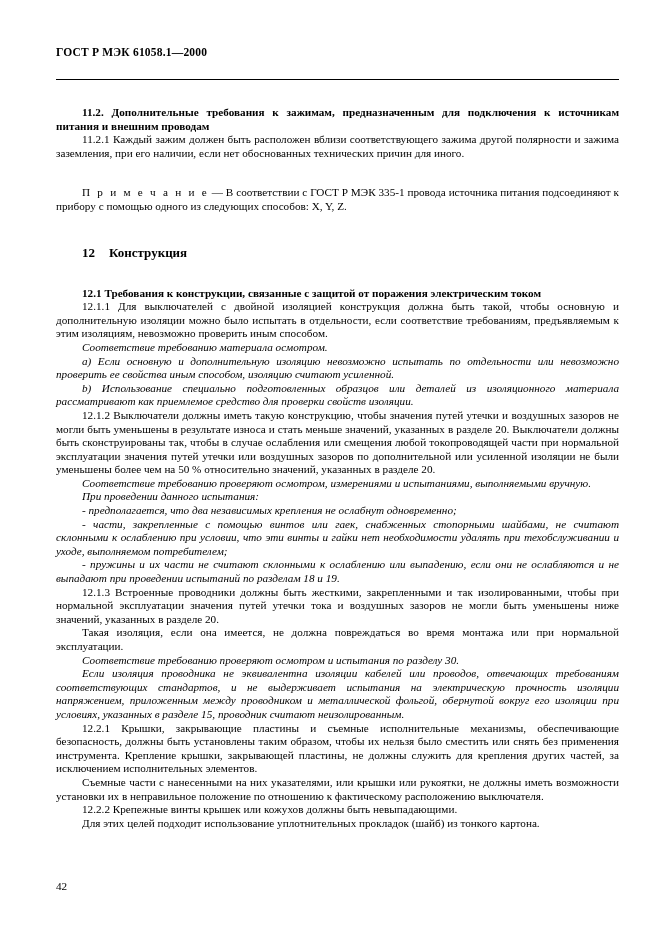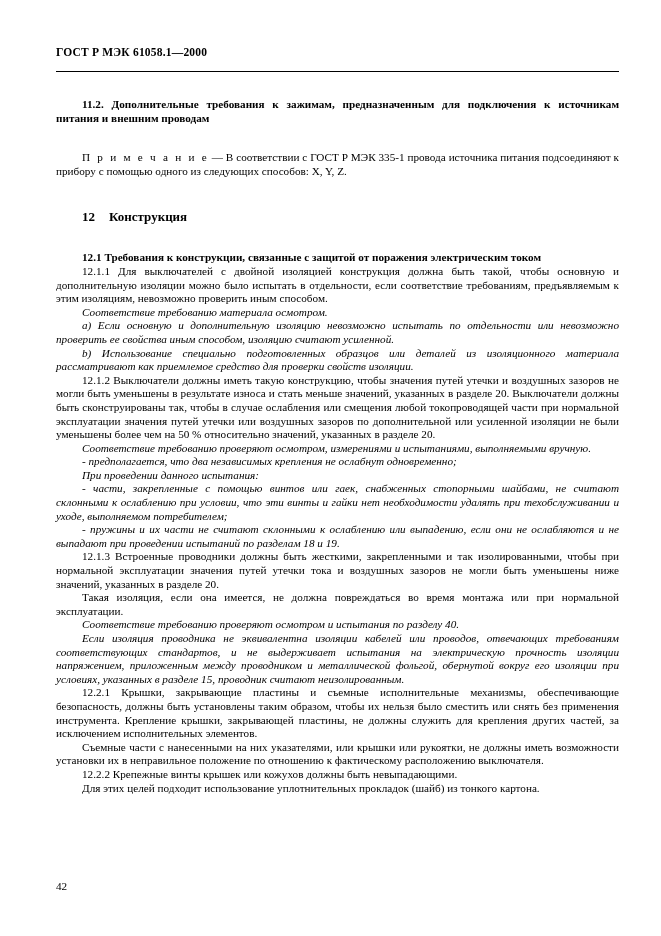--- a/index.html
+++ b/index.html
@@ -22,21 +22,21 @@
     height: 936px;
     box-sizing: border-box;
     padding: 46px 42px 20px 56px;
   }
   .header {
     font-family: "Liberation Serif", serif;
     font-weight: bold;
     font-size: 11.5px;
     letter-spacing: 0.2px;
     border-bottom: 1.1px solid #000;
-    padding-bottom: 13px;
+    padding-bottom: 21px;
     margin-bottom: 26px;
   }
   p {
     margin: 0;
     font-size: 11.2px;
     line-height: 13.6px;
     text-align: justify;
     text-indent: 26px;
   }
   .ital { font-style: italic; }
@@ -71,36 +71,37 @@
     font-size: 11.2px;
   }
 </style>
 </head>
 <body>
 
 <div class="page">
   <div class="header">ГОСТ Р МЭК 61058.1—2000</div>
   <div id="content">
       <p class="subhead gap-m">11.2. Дополнительные требования к зажимам, предназначенным для подключения к источникам питания и внешним проводам</p>
+      <p>11.2.1 Каждый зажим должен быть расположен вблизи соответствующего зажима другой полярности и зажима заземления, при его наличии, если нет обоснованных технических причин для иного.</p>
       <p class="note gap-m"><span class="lbl">П р и м е ч а н и е</span><span> — В соответствии с ГОСТ Р МЭК 335-1 провода источника питания подсоединяют к прибору с помощью одного из следующих способов: X, Y, Z.</span></p>
       <div class="section-title"><span class="num">12</span><span>Конструкция</span></div>
       <p class="subhead gap-m">12.1 Требования к конструкции, связанные с защитой от поражения электрическим током</p>
       <p>12.1.1 Для выключателей с двойной изоляцией конструкция должна быть такой, чтобы основную и дополнительную изоляции можно было испытать в отдельности, если соответствие требованиям, предъявляемым к этим изоляциям, невозможно проверить иным способом.</p>
       <p class="ital">Соответствие требованию материала осмотром.</p>
       <p class="ital">a) Если основную и дополнительную изоляцию невозможно испытать по отдельности или невозможно проверить ее свойства иным способом, изоляцию считают усиленной.</p>
       <p class="ital">b) Использование специально подготовленных образцов или деталей из изоляционного материала рассматривают как приемлемое средство для проверки свойств изоляции.</p>
       <p>12.1.2 Выключатели должны иметь такую конструкцию, чтобы значения путей утечки и воздушных зазоров не могли быть уменьшены в результате износа и стать меньше значений, указанных в разделе 20. Выключатели должны быть сконструированы так, чтобы в случае ослабления или смещения любой токопроводящей части при нормальной эксплуатации значения путей утечки или воздушных зазоров по дополнительной или усиленной изоляции не были уменьшены более чем на 50 % относительно значений, указанных в разделе 20.</p>
       <p class="ital">Соответствие требованию проверяют осмотром, измерениями и испытаниями, выполняемыми вручную.</p>
+      <p class="ital">При проведении данного испытания:</p>
       <p class="ital">- предполагается, что два независимых крепления не ослабнут одновременно;</p>
-      <p class="ital">При проведении данного испытания:</p>
       <p class="ital">- части, закрепленные с помощью винтов или гаек, снабженных стопорными шайбами, не считают склонными к ослаблению при условии, что эти винты и гайки нет необходимости удалять при техобслуживании и уходе, выполняемом потребителем;</p>
       <p class="ital">- пружины и их части не считают склонными к ослаблению или выпадению, если они не ослабляются и не выпадают при проведении испытаний по разделам 18 и 19.</p>
       <p>12.1.3 Встроенные проводники должны быть жесткими, закрепленными и так изолированными, чтобы при нормальной эксплуатации значения путей утечки тока и воздушных зазоров не могли быть уменьшены ниже значений, указанных в разделе 20.</p>
       <p>Такая изоляция, если она имеется, не должна повреждаться во время монтажа или при нормальной эксплуатации.</p>
-      <p class="ital">Соответствие требованию проверяют осмотром и испытания по разделу 40.</p>
+      <p class="ital">Соответствие требованию проверяют осмотром и испытания по разделу 30.</p>
       <p class="ital">Если изоляция проводника не эквивалентна изоляции кабелей или проводов, отвечающих требованиям соответствующих стандартов, и не выдерживает испытания на электрическую прочность изоляции напряжением, приложенным между проводником и металлической фольгой, обернутой вокруг его изоляции при условиях, указанных в разделе 15, проводник считают неизолированным.</p>
       <p>12.2.1 Крышки, закрывающие пластины и съемные исполнительные механизмы, обеспечивающие безопасность, должны быть установлены таким образом, чтобы их нельзя было сместить или снять без применения инструмента. Крепление крышки, закрывающей пластины, не должны служить для крепления других частей, за исключением исполнительных элементов.</p>
       <p>Съемные части с нанесенными на них указателями, или крышки или рукоятки, не должны иметь возможности установки их в неправильное положение по отношению к фактическому расположению выключателя.</p>
       <p>12.2.2 Крепежные винты крышек или кожухов должны быть невыпадающими.</p>
       <p>Для этих целей подходит использование уплотнительных прокладок (шайб) из тонкого картона.</p>
     </div>
   <div class="pageno">42</div>
 </div>
 
 </body></html>

